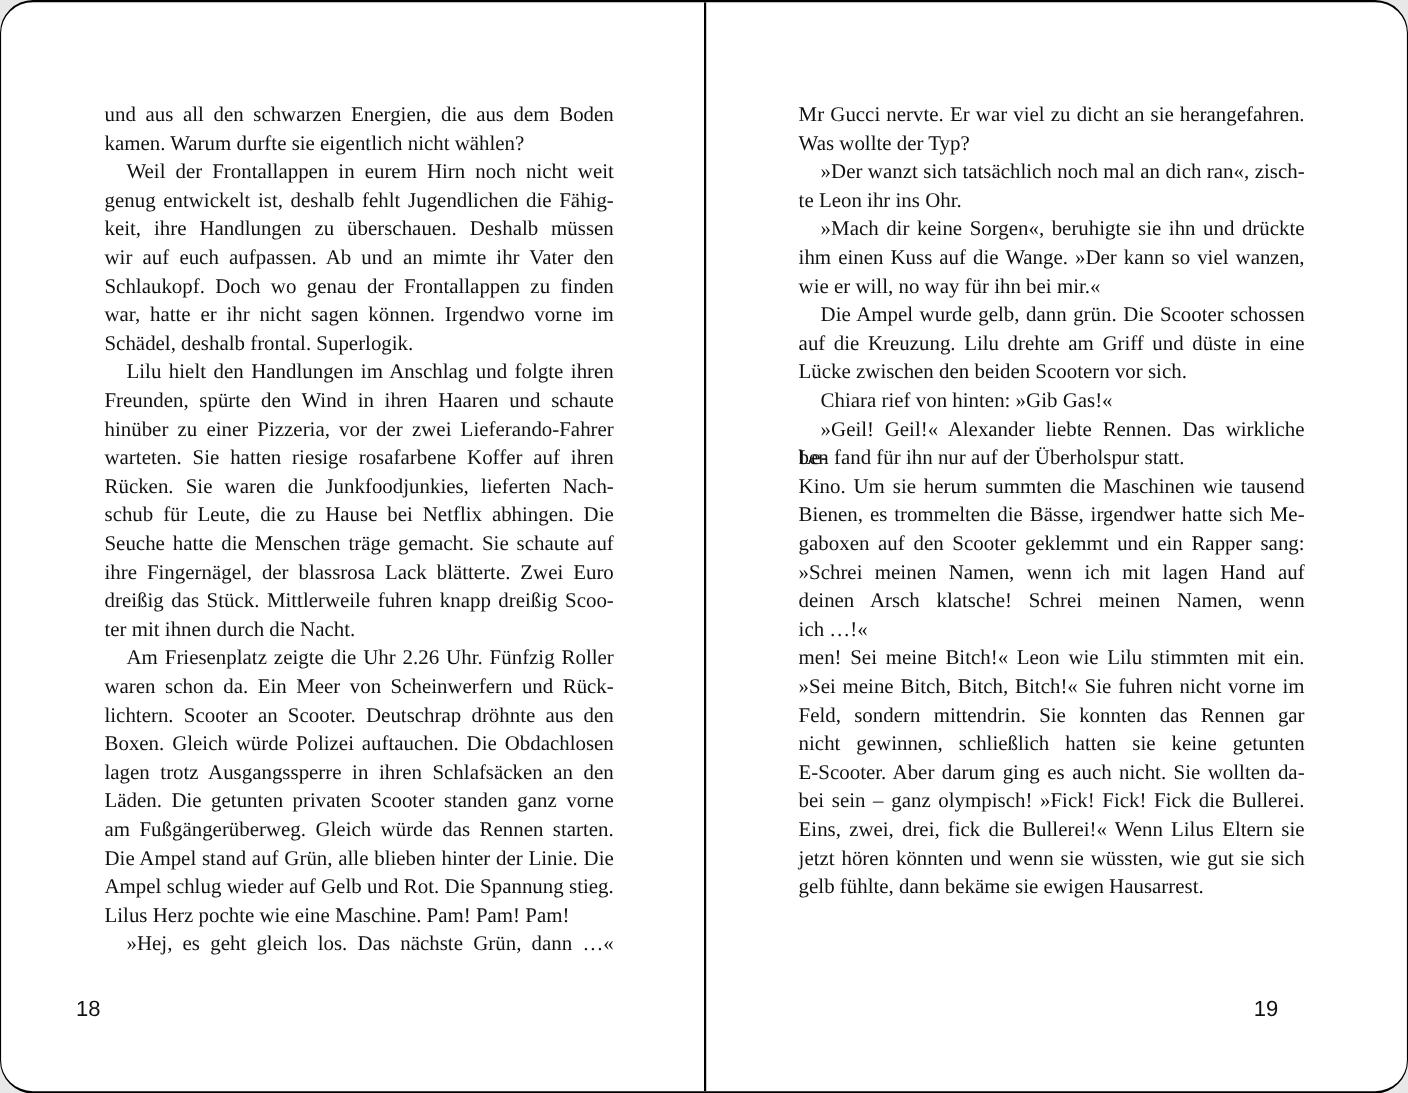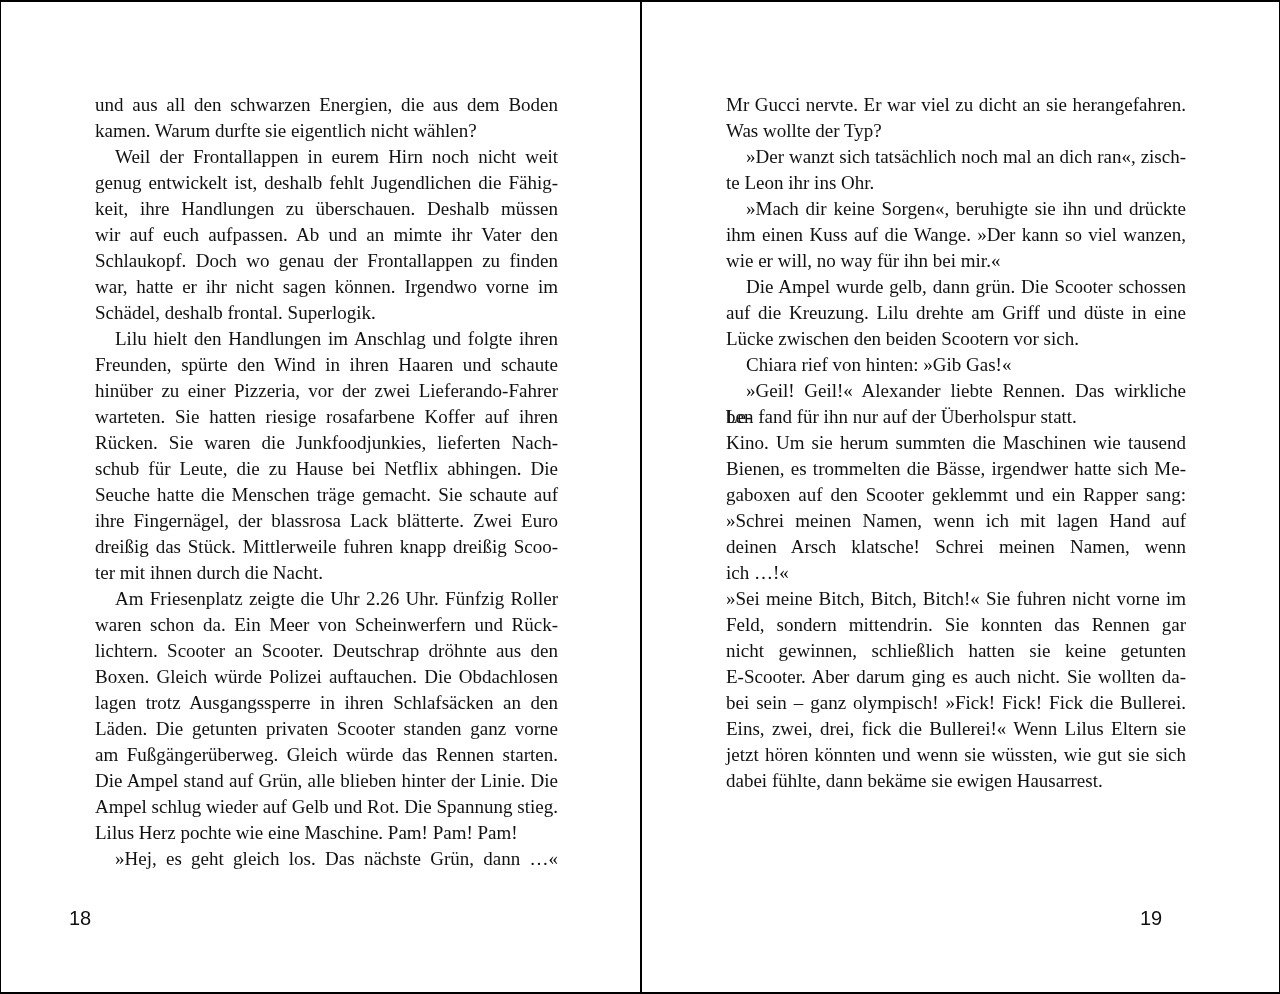--- a/index.html
+++ b/index.html
@@ -12,20 +12,21 @@
     width: 1280px;
     height: 994px;
     box-sizing: border-box;
     background: var(--bg-color, #ffffff);
     border-style: solid;
     border-color: var(--border-color, #000000);
     border-width: 2px 1px 2px 1px;
     overflow: hidden;
     font-family: "Liberation Serif", serif;
     color: var(--text-color, #111111);
+    border-radius: 30px;
   }
   .gutter {
     position: absolute;
     left: 639px;
     top: 0;
     bottom: 0;
     width: 2px;
     background: var(--border-color, #000000);
   }
   .text-column {
@@ -114,27 +115,28 @@
       <div class="line end">Lücke zwischen den beiden Scootern vor sich.</div>
       <div class="line indent end">Chiara rief von hinten: »Gib Gas!«</div>
       <div class="line indent">»Geil! Geil!« Alexander liebte Rennen. Das wirkliche Le-</div>
       <div class="line end">ben fand für ihn nur auf der Überholspur statt.</div>
       <div class="line">Kino. Um sie herum summten die Maschinen wie tausend</div>
       <div class="line">Bienen, es trommelten die Bässe, irgendwer hatte sich Me-</div>
       <div class="line">gaboxen auf den Scooter geklemmt und ein Rapper sang:</div>
       <div class="line">»Schrei meinen Namen, wenn ich mit lagen Hand auf</div>
       <div class="line">deinen Arsch klatsche! Schrei meinen Namen, wenn</div>
       <div class="line end">ich …!«</div>
+      <div class="line">men! Sei meine Bitch!« Leon wie Lilu stimmten mit ein.</div>
       <div class="line">»Sei meine Bitch, Bitch, Bitch!« Sie fuhren nicht vorne im</div>
       <div class="line">Feld, sondern mittendrin. Sie konnten das Rennen gar</div>
       <div class="line">nicht gewinnen, schließlich hatten sie keine getunten</div>
       <div class="line">E-Scooter. Aber darum ging es auch nicht. Sie wollten da-</div>
       <div class="line">bei sein – ganz olympisch! »Fick! Fick! Fick die Bullerei.</div>
       <div class="line">Eins, zwei, drei, fick die Bullerei!« Wenn Lilus Eltern sie</div>
       <div class="line">jetzt hören könnten und wenn sie wüssten, wie gut sie sich</div>
-      <div class="line end">dabei fühlte, dann bekäme sie ewigen Hausarrest.</div>
+      <div class="line end">gelb fühlte, dann bekäme sie ewigen Hausarrest.</div>
     </div>
 
   <div class="folio left">18</div>
 
   <div class="folio right">19</div>
 
 </div>
 
 </body></html>

